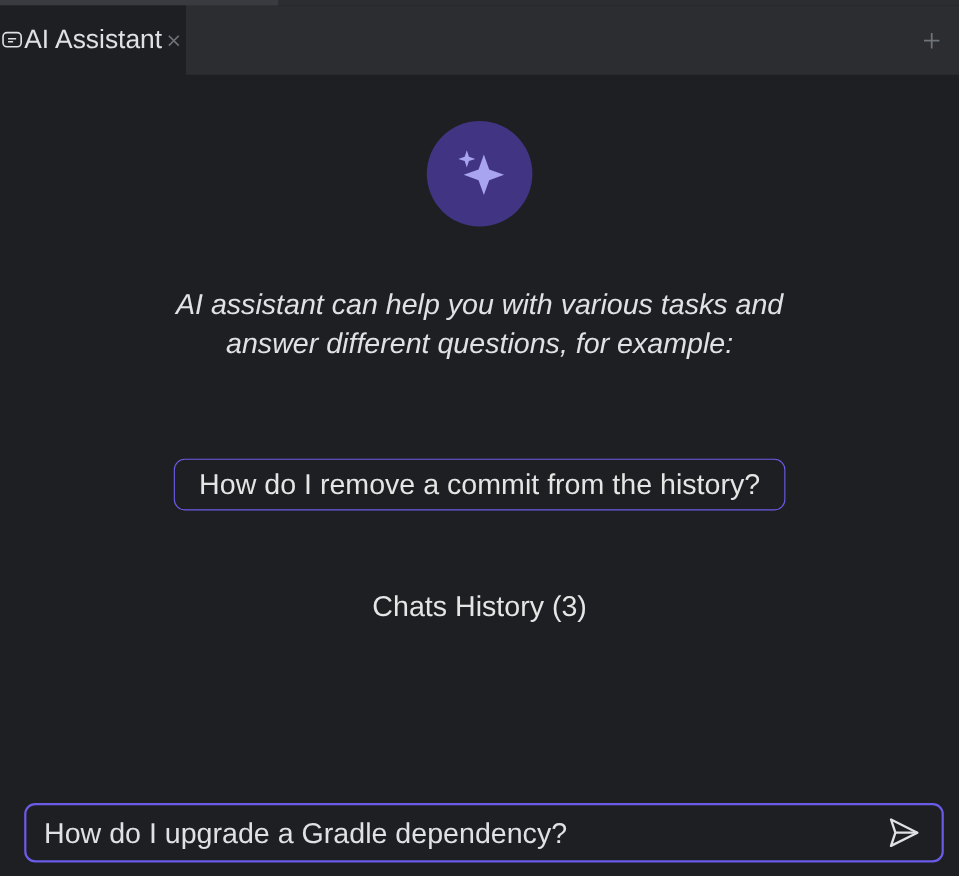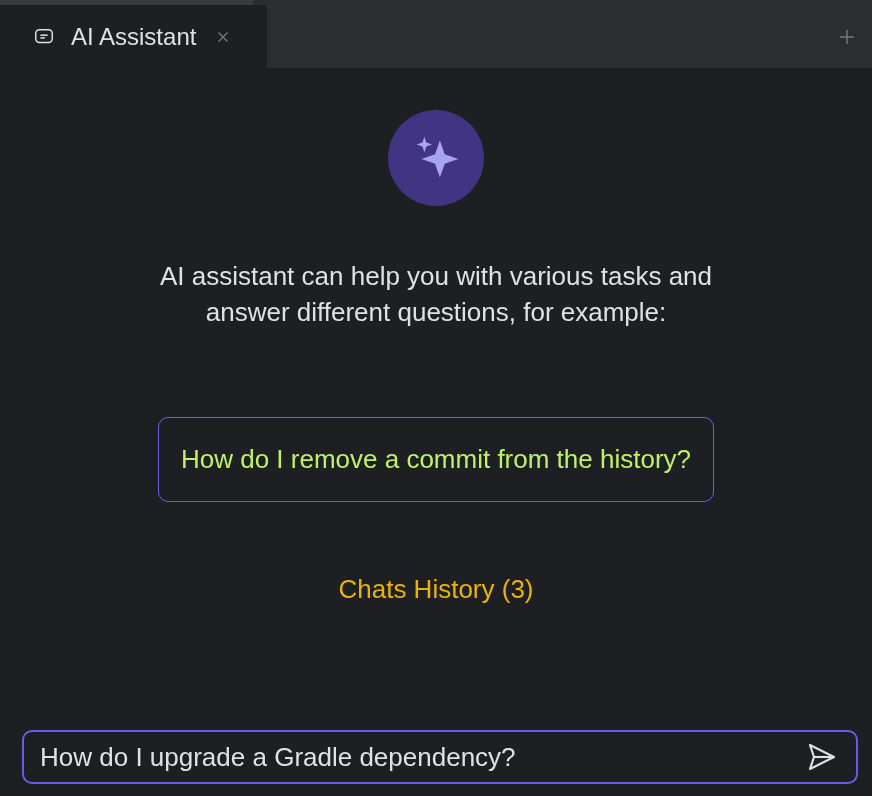--- a/index.html
+++ b/index.html
@@ -27,22 +27,22 @@
       background: #393b40;
     }
     .tab-bar {
       height: 63px;
       display: flex;
       background: #2b2d30;
     }
     .tab {
       display: flex;
       align-items: center;
-      gap: 16px;
-      padding: 0 33px;
+      gap: 0;
+      padding: 0 0;
       background: #1e1f22;
       height: 63px;
       cursor: pointer;
     }
     .tab-icon {
       width: 22px;
       height: 22px;
       display: flex;
       align-items: center;
       justify-content: center;
@@ -88,34 +88,35 @@
       justify-content: center;
       margin-bottom: 52px;
     }
     .intro-text {
       text-align: center;
       font-size: 26px;
       line-height: 1.4;
       color: #dfe1e5;
       max-width: 560px;
       margin-bottom: 86px;
+      font-style: italic;
     }
     .example-chip {
       border: 1.5px solid #6b5ce7;
       border-radius: 10px;
-      padding: 26px 22px;
-      font-size: 26px;
-      color: #bef264;
+      padding: 7px 22px;
+      font-size: 26px;
+      color: #e5e5e5;
       cursor: pointer;
       background: transparent;
       margin-bottom: 72px;
     }
     .history-link {
       font-size: 26px;
-      color: #eab308;
+      color: #e5e5e5;
       cursor: pointer;
       background: none;
       border: none;
       font-family: inherit;
     }
     .input-container {
       position: absolute;
       bottom: 12px;
       left: 22px;
       right: 14px;

